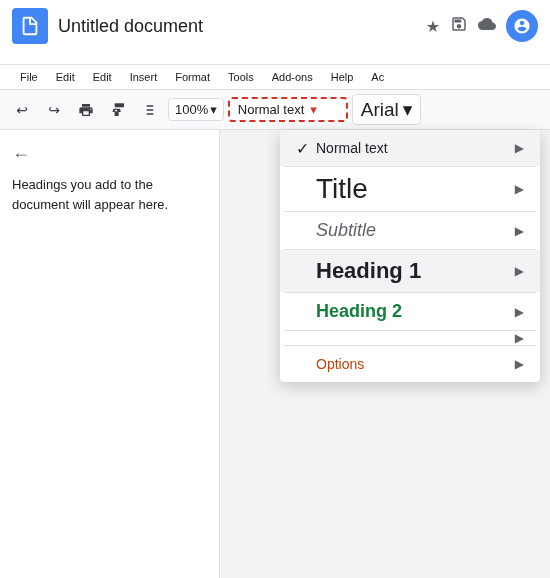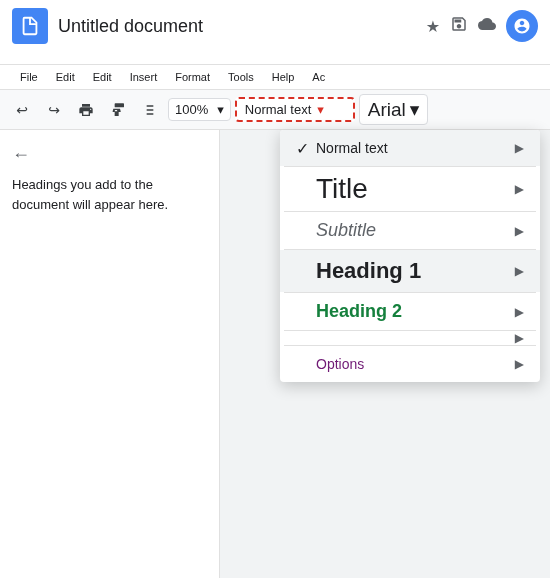--- a/index.html
+++ b/index.html
@@ -127,21 +127,21 @@
       padding: 3px 8px;
       background: #fff;
       cursor: pointer;
       font-size: 19px;
       color: #202124;
       gap: 4px;
     }
     .zoom-btn {
       display: flex;
       align-items: center;
-      gap: 9px;
+      gap: 2px;
       font-size: 13px;
       color: #202124;
       border: 1px solid #dadce0;
       border-radius: 4px;
       padding: 3px 6px;
       background: #fff;
       cursor: pointer;
     }
 
     
@@ -250,21 +250,21 @@
     .item-label-h3 {
       flex: 1;
       font-size: 16px;
       color: #202124;
       font-weight: bold;
       padding: 8px 0;
     }
     .item-label-options {
       flex: 1;
       font-size: 14px;
-      color: #701a75;
+      color: #c2410c;
       padding: 10px 0;
     }
     .chevron {
       font-size: 12px;
       color: #5f6368;
     }
     .divider {
       height: 1px;
       background: #e0e0e0;
       margin: 0 4px;
@@ -311,20 +311,21 @@
   </div>
 </div>
 
 <div class="menu-bar">
   <span class="menu-item">File</span>
   <span class="menu-item">Edit</span>
   <span class="menu-item">Edit</span>
   <span class="menu-item">Insert</span>
   <span class="menu-item">Format</span>
   <span class="menu-item">Tools</span>
+  <span class="menu-item">Add-ons</span>
   <span class="menu-item">Help</span>
   <span class="menu-item">Ac</span>
 </div>
 
 <div class="toolbar">
   <button class="toolbar-btn">↩</button>
   <button class="toolbar-btn">↪</button>
   <button class="toolbar-btn">
     <svg width="16" height="16" viewBox="0 0 24 24" fill="#3c4043">
         <path d="M19 8H5c-1.66 0-3 1.34-3 3v6h4v4h12v-4h4v-6c0-1.66-1.34-3-3-3zm-3 11H8v-5h8v5zm3-7c-.55 0-1-.45-1-1s.45-1 1-1 1 .45 1 1-.45 1-1 1zm-1-9H6v4h12V3z"></path>

